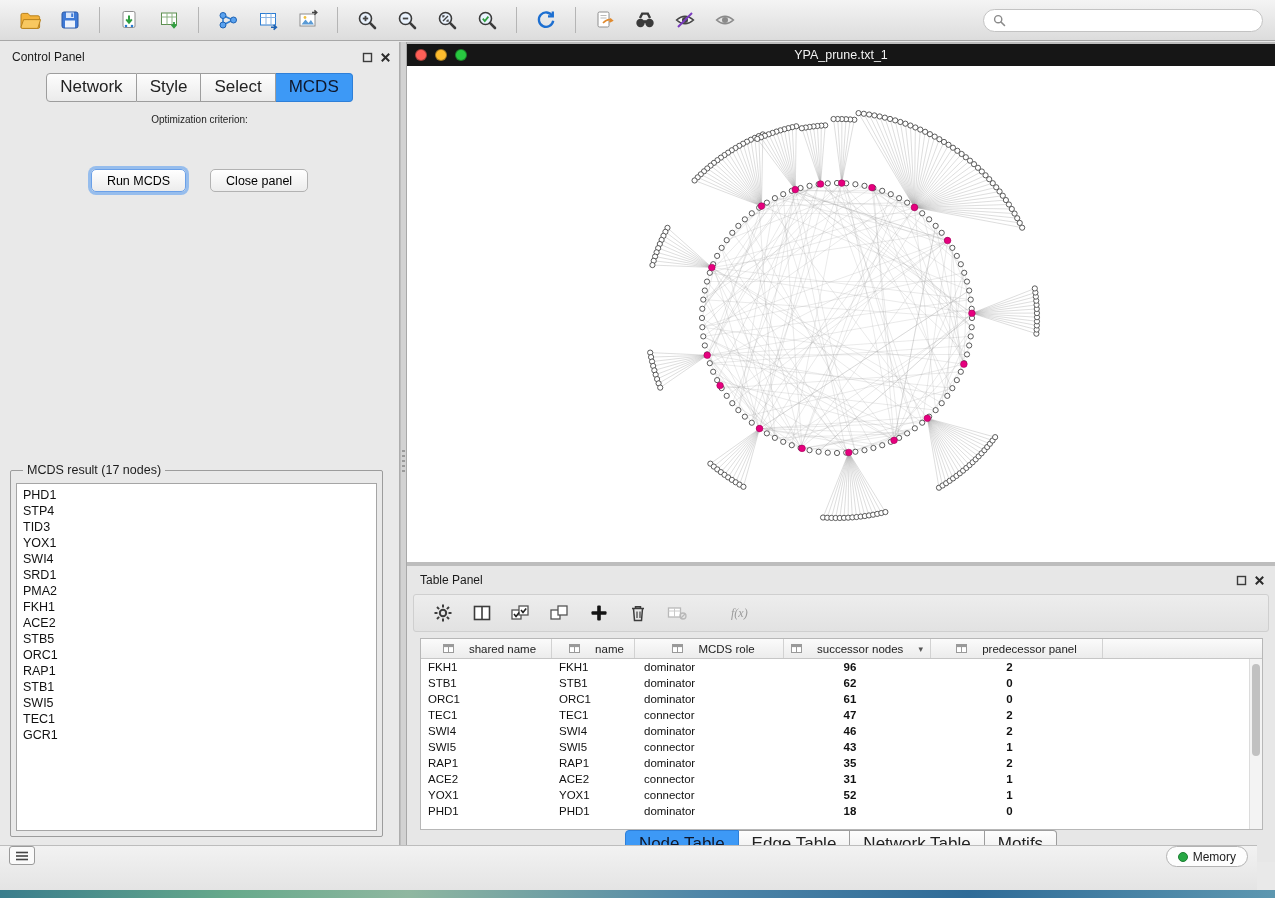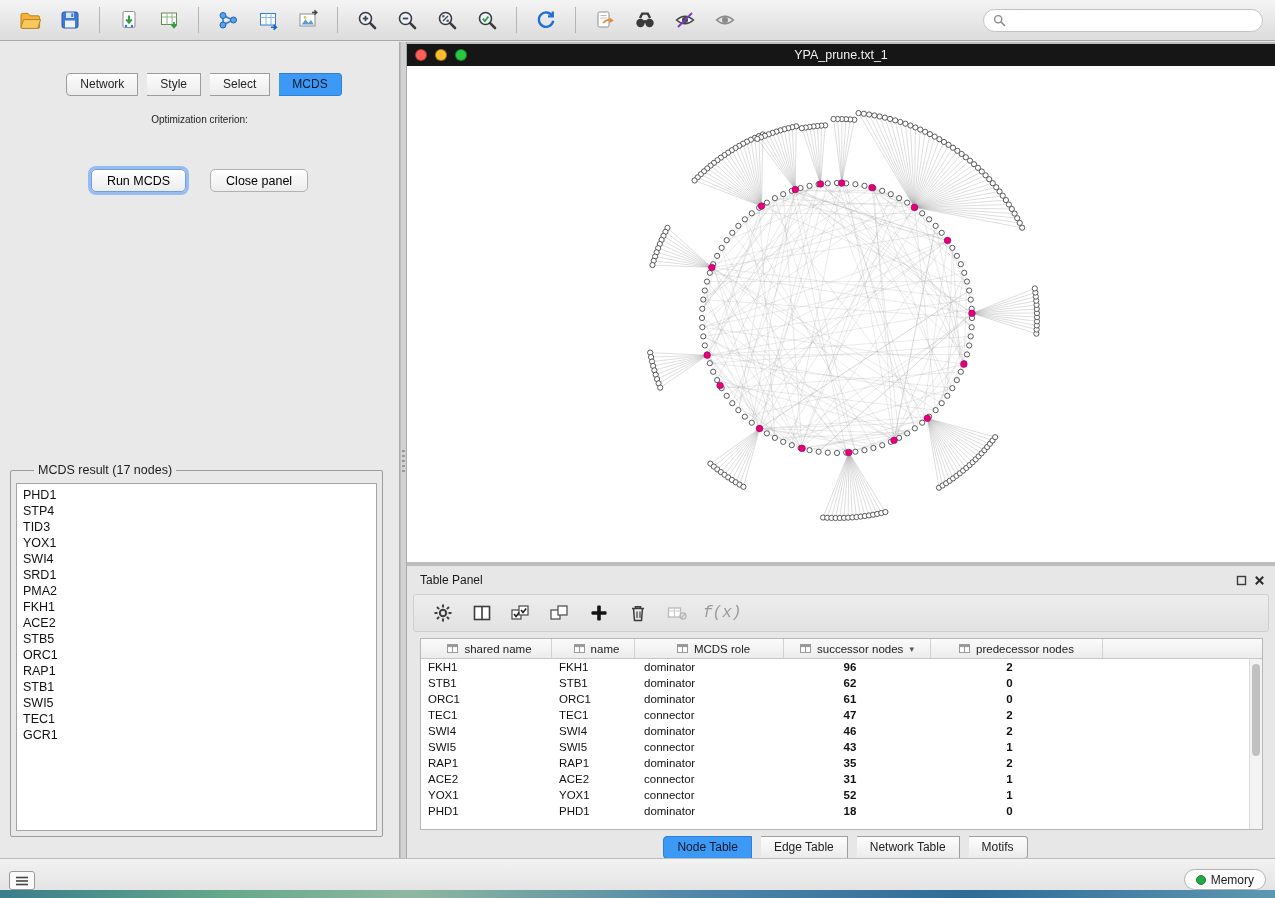--- a/index.html
+++ b/index.html
@@ -17,38 +17,38 @@
   .main { position:absolute; top:42px; bottom:36px; left:0; right:0; background:#bdbdbd; }
 
   
   .control-panel { position:absolute; left:0; top:0; bottom:0; width:400px; background:#e9e9e9; border-right:1px solid #adadad; }
   .panel-header { position:absolute; top:6px; left:12px; right:8px; height:18px; display:flex; align-items:center; }
   .panel-title { font-size:12px; color:#1a1a1a; }
   .win-icons { margin-left:auto; display:flex; gap:7px; align-items:center; }
 
   .seg-wrap { position:absolute; top:31px; left:0; right:0; display:flex; justify-content:center; }
   .seg { display:flex; }
-  .seg-tab { padding:3px 13px 4px; font-size:12px; border:1px solid #9d9d9d; border-left:none; background:linear-gradient(#fdfdfd,#ebebeb); color:#222; cursor:pointer;margin-left:9px; }
+  .seg-tab { padding:3px 13px 4px; font-size:17px; border:1px solid #9d9d9d; border-left:none; background:linear-gradient(#fdfdfd,#ebebeb); color:#222; cursor:pointer; }
   .seg-tab:first-child { border-left:1px solid #9d9d9d; border-radius:4px 0 0 4px; }
   .seg-tab:last-child { border-radius:0 4px 4px 0; }
   .seg-tab.active { background:#3d99f6; border-color:#2e7fd8; color:#0f172a; }
 
   .opt-label { position:absolute; top:72px; left:0; right:0; text-align:center; font-size:10px; }
   .combo { position:absolute; top:93px; left:45px; width:312px; height:23px; border:1px solid #b2b2b2; border-radius:5px; background:#fff; display:flex; align-items:center; padding-left:9px; font-size:12.5px; cursor:pointer; box-shadow:inset 0 1px 1px rgba(0,0,0,.05); }
   .combo-cap { position:absolute; right:0; top:-1px; width:20px; height:23px; border-radius:0 5px 5px 0; background:linear-gradient(#5aa9f8,#1e79e4); border:1px solid #1b6ccd; display:flex; flex-direction:column; align-items:center; justify-content:center; gap:2px; }
   .tri { width:0; height:0; border-left:3.5px solid transparent; border-right:3.5px solid transparent; }
   .tri.up { border-bottom:4px solid #fff; }
   .tri.down { border-top:4px solid #fff; }
 
   .btn-row { position:absolute; top:127px; left:0; right:0; display:flex; justify-content:center; gap:24px; }
   .btn { height:23px; padding:0 15px; border:1px solid #b2b2b2; border-radius:5px; background:linear-gradient(#ffffff,#ececec); font-size:12.5px; font-family:"Liberation Sans",sans-serif; cursor:pointer; }
   .btn.focus { box-shadow:0 0 0 3px rgba(106,166,240,.65); border-color:#6aa0e8; }
 
   .mcds-fieldset { position:absolute; left:10px; right:16px; top:421px; height:374px; border:1px solid #9c9c9c; border-radius:2px; padding:6px 5px 5px; background:transparent; }
-  .mcds-fieldset legend { font-size:12.5px; padding:0 4px; margin-left:18px; }
+  .mcds-fieldset legend { font-size:12.5px; padding:0 4px; margin-left:7px; }
   .mcds-list { width:100%; height:100%; background:#fff; border:1px solid #a5a5a5; overflow:hidden; padding:3px 6px; }
   .mcds-item { font-size:12.5px; line-height:16px; color:#111; cursor:default; }
 
   .v-splitter { position:absolute; left:401px; top:0; bottom:0; width:6px; background:#d2d2d2; border-right:1px solid #a8a8a8; cursor:col-resize; }
   .v-splitter .grip { position:absolute; top:408px; left:1px; width:3px; height:22px; background:repeating-linear-gradient(#9a9a9a 0 2px, transparent 2px 5px); }
 
   
   .network-window { position:absolute; left:407px; right:0; top:2px; height:518px; background:#fff; }
   .net-titlebar { position:relative; height:22px; background:#161616; display:flex; align-items:center; padding:0 8px; }
   .tl { width:12px; height:12px; border-radius:50%; margin-right:8px; border:1px solid rgba(0,0,0,.35); cursor:pointer; }
@@ -56,43 +56,43 @@
   .tl.yellow { background:#febc2e; }
   .tl.green { background:#28c840; }
   .net-title { position:absolute; left:0; right:0; text-align:center; color:#f2f2f2; font-size:12.5px; pointer-events:none; }
   #graph-svg { display:block; width:867px; height:494px; background:#fff; }
 
   
   .table-panel { position:absolute; left:407px; right:0; top:524px; bottom:0; background:#e7e7e7; }
   .tp-header { position:absolute; top:5px; left:13px; right:10px; height:18px; display:flex; align-items:center; }
   .tbl-toolbar { position:absolute; top:28px; left:6px; right:6px; height:38px; display:flex; align-items:center; gap:13px; padding:0 16px; background:linear-gradient(#ededed,#e2e2e2); border:1px solid #cfcfcf; border-radius:3px; }
   .ttb-btn { width:26px; height:26px; border:none; background:transparent; display:flex; align-items:center; justify-content:center; cursor:pointer; border-radius:3px; }
-  .fx { font-family:Liberation Mono, monospace; font-style:italic; font-size:16px; color:#9a9a9a; }
+  .fx { font-family:Liberation Serif, serif; font-style:italic; font-size:12px; color:#9a9a9a;margin-left:28px; }
 
   .tbl { position:absolute; left:13px; right:12px; top:72px; height:192px; background:#fff; border:1px solid #b7b7b7; display:flex; flex-direction:column; }
   .thead { display:flex; height:20px; background:linear-gradient(#fbfbfb,#ececec); border-bottom:1px solid #c6c6c6; flex:none; }
-  .th { display:flex; align-items:center; justify-content:center; gap:6px; font-size:11.5px; color:#222; border-right:1px solid #d2d2d2; cursor:pointer; }
+  .th { display:flex; align-items:center; justify-content:center; gap:15px; font-size:11.5px; color:#222; border-right:1px solid #d2d2d2; cursor:pointer; }
   .tbody { flex:1; overflow:hidden; position:relative; }
   .trow { display:flex; height:16px; align-items:center; cursor:default; }
   .tcell { font-size:11.5px; color:#111; height:16px; line-height:16px; white-space:nowrap; overflow:hidden; }
   .col-shared { width:131px; padding-left:7px; }
   .col-name   { width:83px;  padding-left:7px; }
   .col-role   { width:149px; padding-left:9px; }
   .col-succ   { width:147px; }
   .col-pred   { width:172px; }
   .col-fill   { flex:1; border-right:none !important; }
   .num { text-align:center; padding-right:15px;font-weight:bold; }
   .chev { color:#555; font-size:9px; }
   .tbl-scrollbar { position:absolute; right:0; top:20px; bottom:0; width:13px; background:#f3f3f3; border-left:1px solid #dcdcdc; }
   .tbl-scrollbar .thumb { position:absolute; top:5px; left:2px; width:8px; height:92px; background:#c1c1c1; border-radius:5px; }
 
   .tbl-tabs-wrap { position:absolute; bottom:3px; left:0; right:0; display:flex; justify-content:center; }
 
   
-  .statusbar { position:absolute; left:0; right:0; bottom:8px; height:32px; background:linear-gradient(#f2f2f2,#e4e4e4); border-top:1px solid #bdbdbd; display:flex; align-items:flex-end; padding:0 9px; }
+  .statusbar { position:absolute; left:0; right:18px; bottom:8px; height:45px; background:linear-gradient(#f2f2f2,#e4e4e4); border-top:1px solid #bdbdbd; display:flex; align-items:flex-start; padding:0 9px; }
   .menu-box { width:26px; height:19px; border:1px solid #9a9a9a; border-radius:3px; background:#fafafa; display:flex; align-items:center; justify-content:center; cursor:pointer; }
   .memory-btn { margin-left:auto; height:21px; border:1px solid #b3b3b3; border-radius:11px; background:#fdfdfd; display:flex; align-items:center; gap:5px; padding:0 11px; font-size:12px; cursor:pointer; }
   .memdot { width:10px; height:10px; border-radius:50%; background:#27a844; border:1px solid #1d7e33; }
   .wallpaper { position:absolute; left:0; right:0; bottom:0; height:8px; background:linear-gradient(90deg,#3a7d8c,#66a98b 18%,#8fb7a0 32%,#4f86a8 55%,#2f6b97 76%,#5d97b0); }
 </style>
 </head>
 <body>
 
 <div class="toolbar">
   <button class="icon-btn">
@@ -227,20 +227,31 @@
         <circle cx="5.2" cy="5.2" r="3.6" fill="none" stroke="#8a8a8a" stroke-width="1.4"></circle>
         <line x1="8" y1="8" x2="11.5" y2="11.5" stroke="#8a8a8a" stroke-width="1.6" stroke-linecap="round"></line>
       </svg>
     <input value="" style="">
   </div>
 </div>
 
 <div class="main">
 
   <section class="control-panel">
+    <div class="panel-header">
+      <span class="panel-title">Control Panel</span>
+      <span class="win-icons">
+        <svg width="11" height="11" viewBox="0 0 11 11">
+            <rect x="1.5" y="1.5" width="8" height="8" fill="none" stroke="#3c3c3c" stroke-width="1.4"></rect>
+          </svg>
+        <svg width="11" height="11" viewBox="0 0 11 11">
+            <path d="M1.8 1.8 L9.2 9.2 M9.2 1.8 L1.8 9.2" stroke="#2c2c2c" stroke-width="2"></path>
+          </svg>
+      </span>
+    </div>
 
     <div class="seg-wrap">
       <div class="seg">
         <div class="seg-tab">Network</div>
         <div class="seg-tab">Style</div>
         <div class="seg-tab">Select</div>
         <div class="seg-tab active">MCDS</div>
       </div>
     </div>
 
@@ -1000,21 +1011,21 @@
             </svg>
           <span>successor nodes</span>
           <span class="chev">▾</span>
         </div>
         <div class="th col-pred">
           <svg width="11" height="9" viewBox="0 0 11 9">
               <rect x="0.5" y="0.5" width="10" height="8" fill="#fff" stroke="#9a9a9a"></rect>
               <rect x="0.5" y="0.5" width="10" height="2.6" fill="#9a9a9a"></rect>
               <line x1="5.5" y1="3" x2="5.5" y2="8.5" stroke="#9a9a9a"></line>
             </svg>
-          <span>predecessor nodes</span>
+          <span>predecessor panel</span>
         </div>
         <div class="th col-fill"></div>
       </div>
       <div class="tbody">
           <div class="trow">
             <div class="tcell col-shared">FKH1</div>
             <div class="tcell col-name">FKH1</div>
             <div class="tcell col-role">dominator</div>
             <div class="tcell col-succ num">96</div>
             <div class="tcell col-pred num">2</div>

